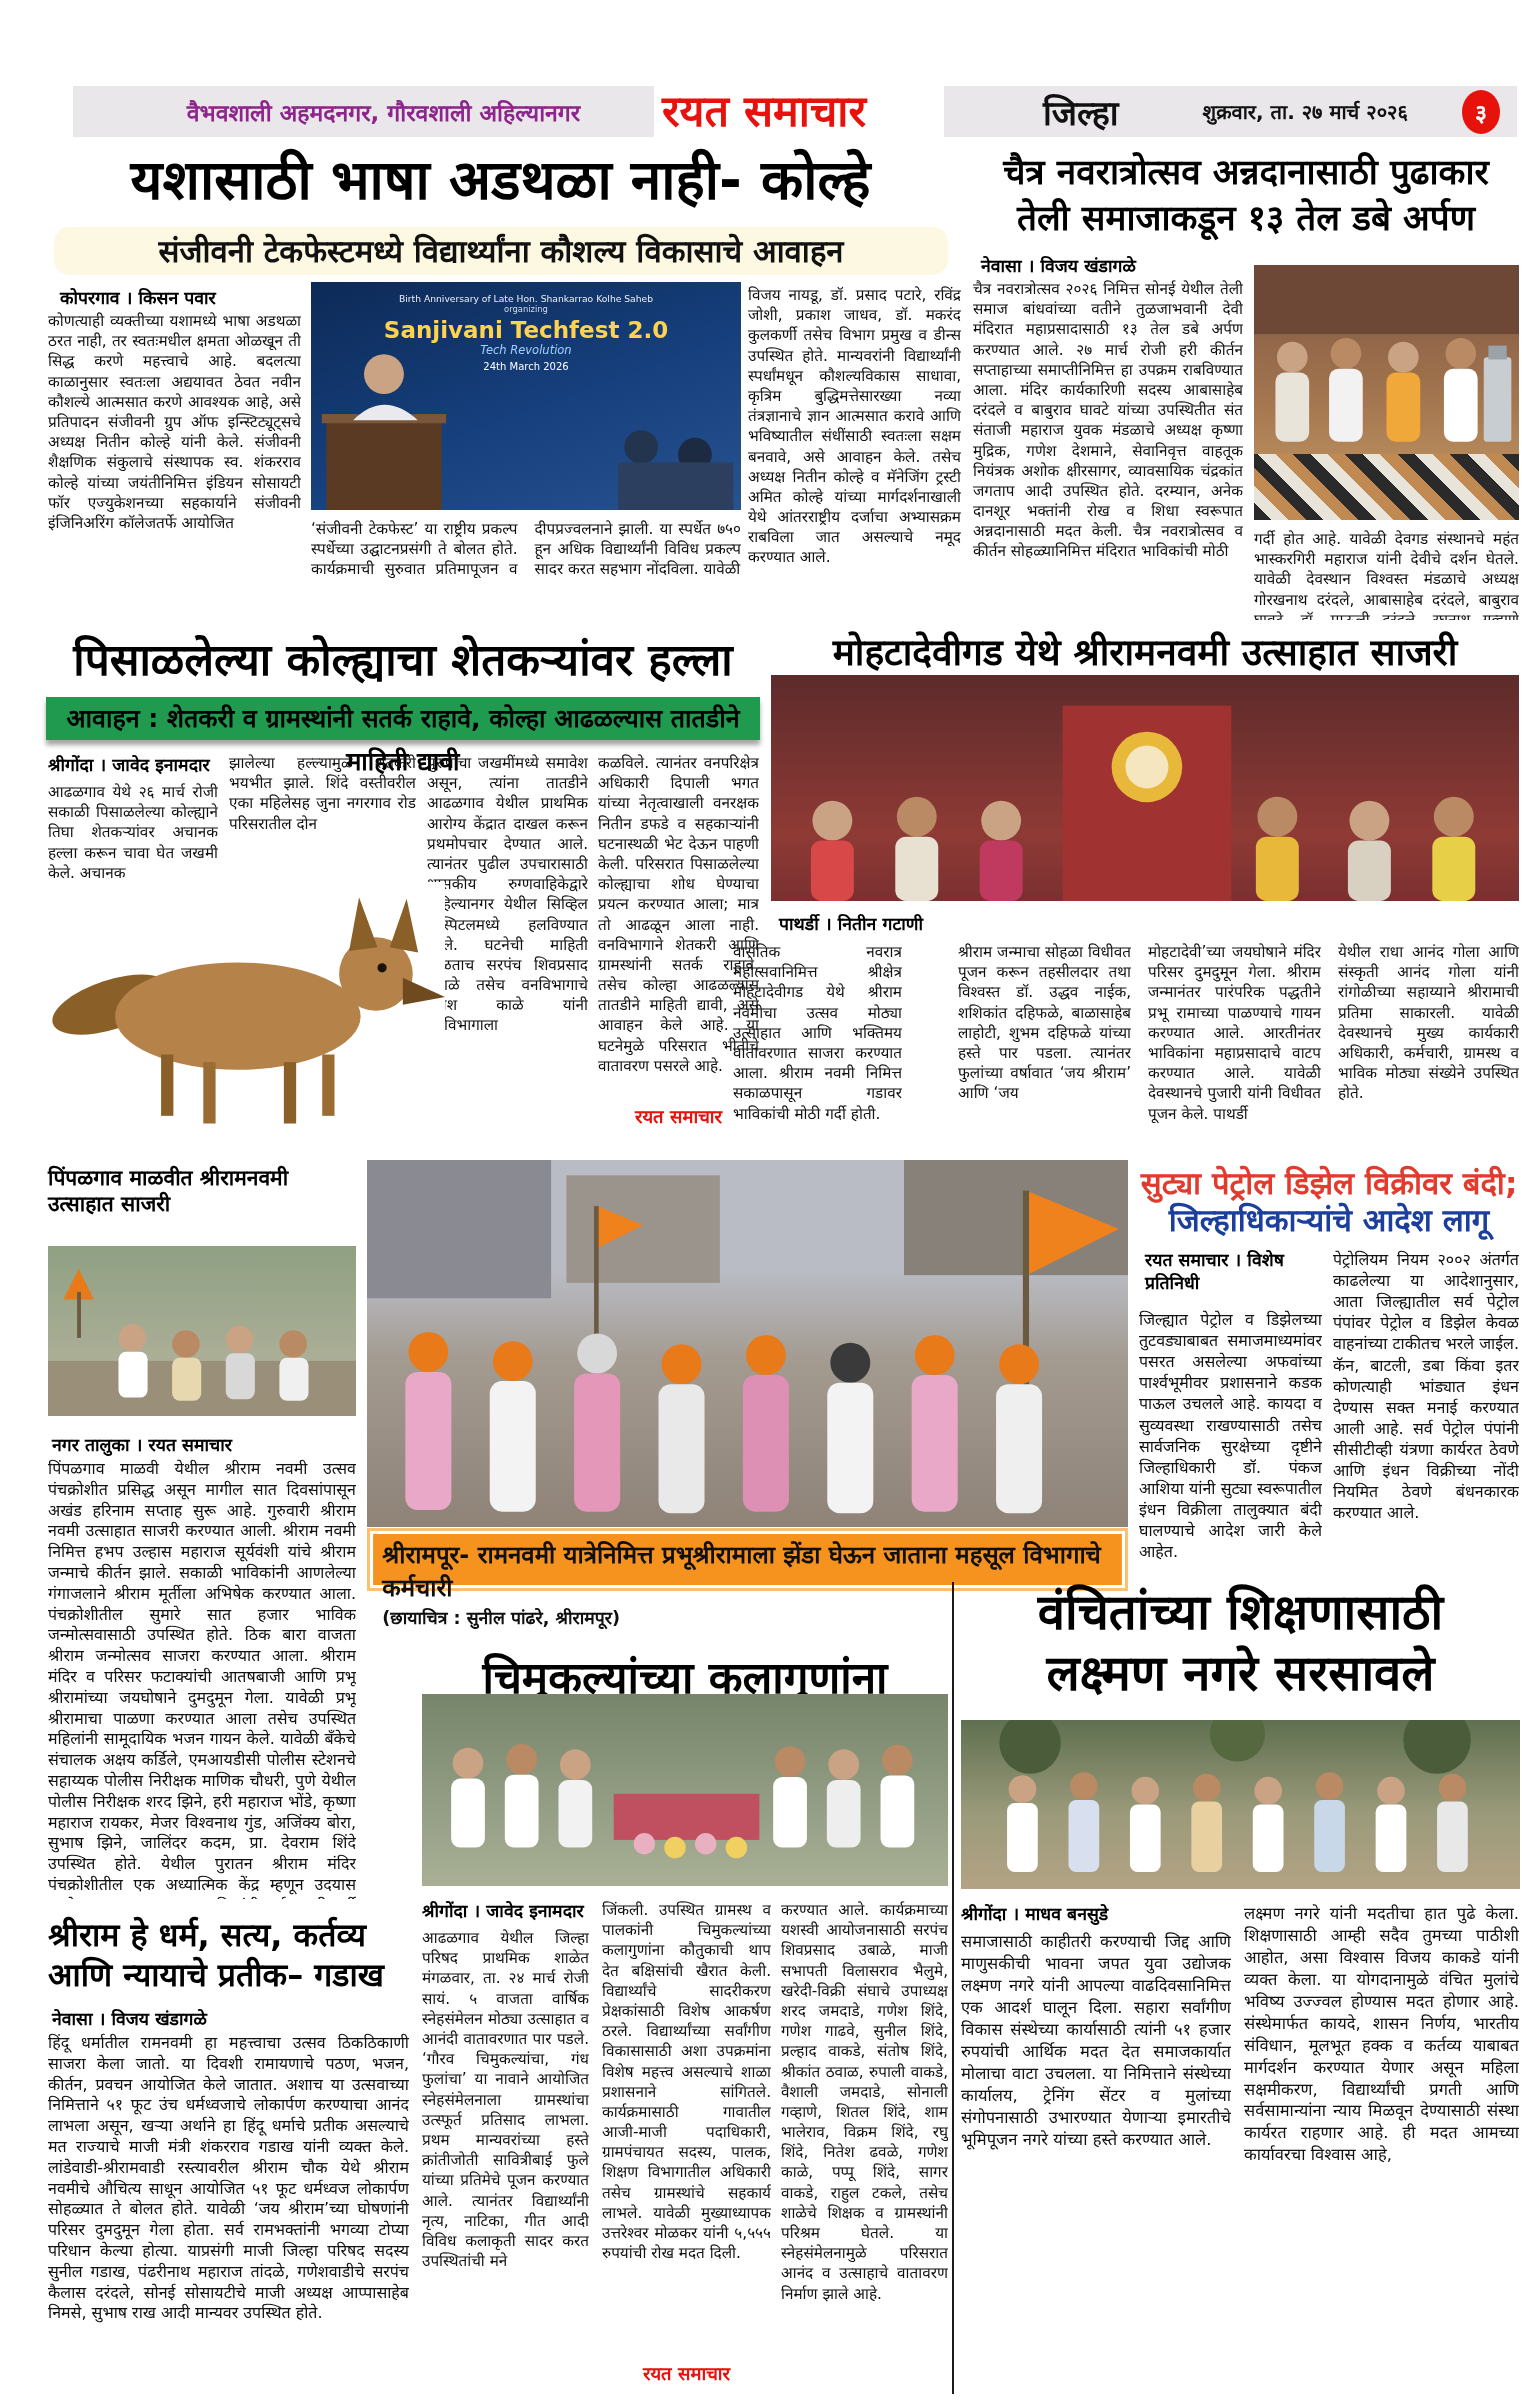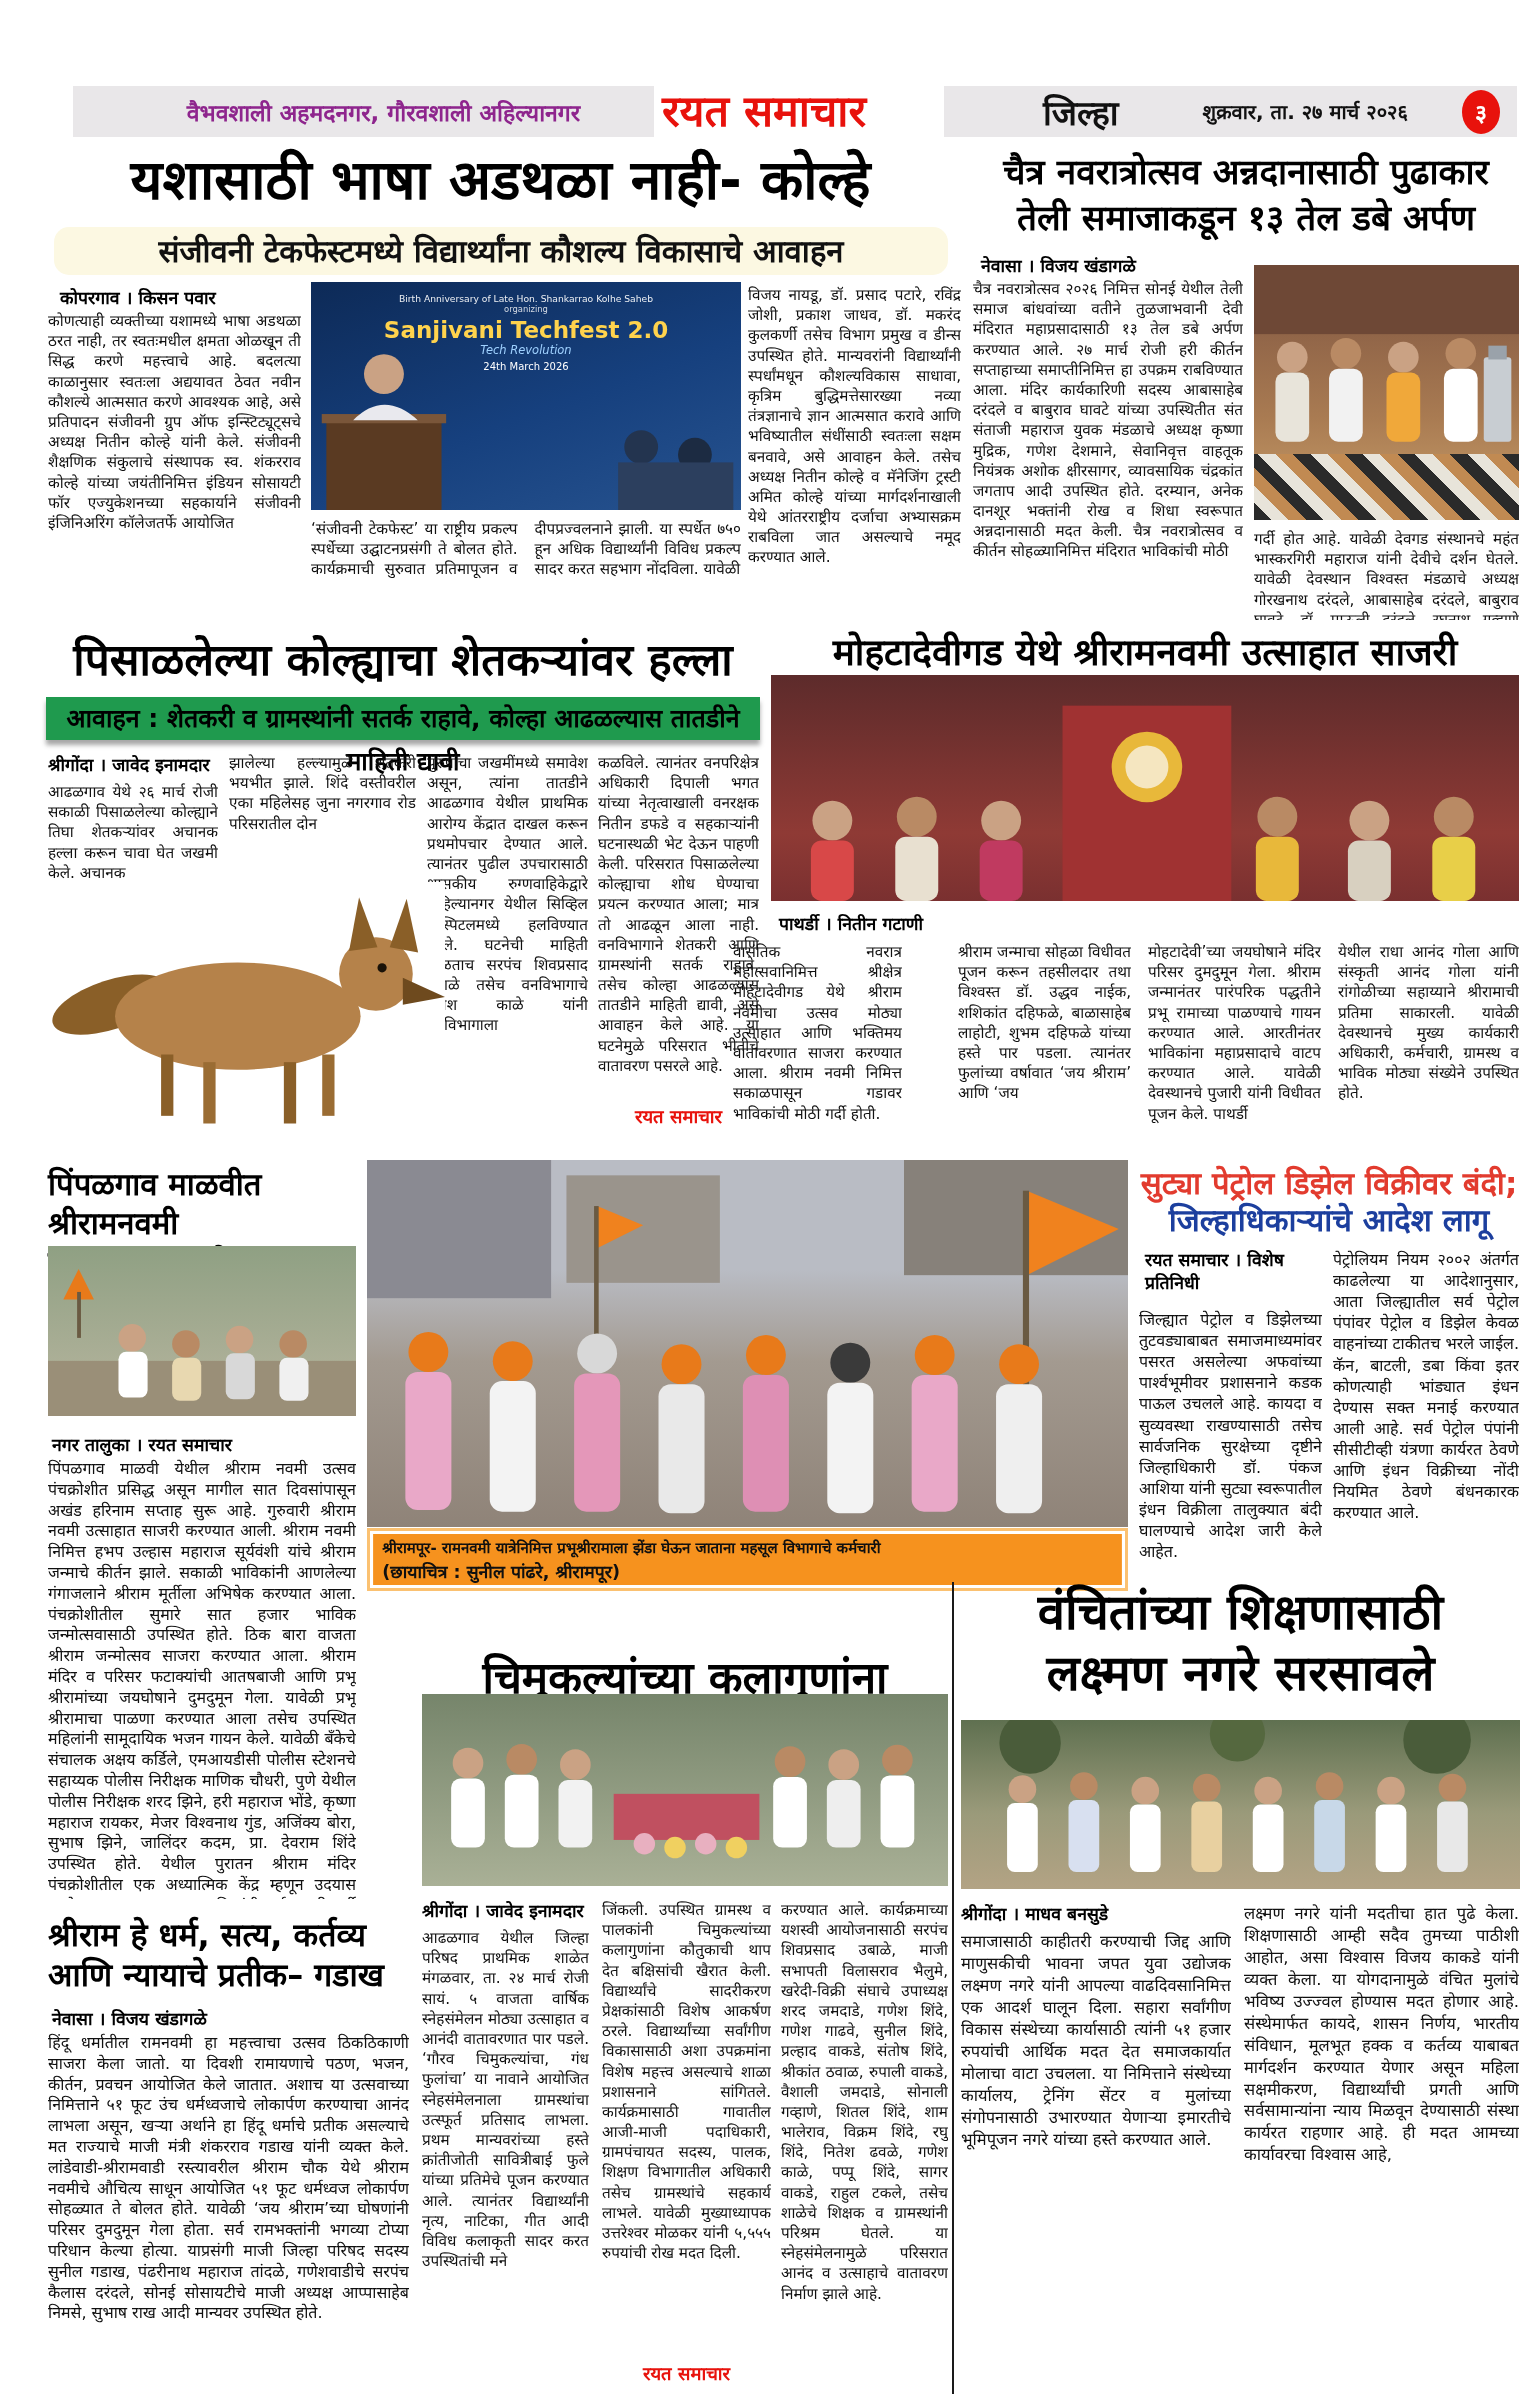--- a/index.html
+++ b/index.html
@@ -41,21 +41,21 @@
        background:repeating-linear-gradient(45deg,#2a2a2a 0 12.3px,#e8e4da 12.3px 24.6px,#c18a52 24.6px 37px);}
   .mohata{background:linear-gradient(#5d2b2b,#8f3a35 70%,#7a3030);}
   .pimpal{background:linear-gradient(#8fa083,#b9b6a0);}
   .proc{background:linear-gradient(#b9bcc4 0%,#b9bcc4 30%,#a39a90 55%,#8f8378 100%);}
   .sneha{background:linear-gradient(#76856b,#a9b096);}
   .vanchit-p{background:linear-gradient(#5f7050,#9a9a7a 55%,#b3a384);}
   .foxbox{background:#ffffff;}
   
   .proc-cap{position:absolute;background:#f6921e;border:3.8px solid #fbc171;
             box-shadow:inset 0 0 0 3.1px #ffffff;color:#101010;padding:6.1px 12.3px;box-sizing:border-box;}
-  .proc-cap .l1{font-weight:bold;font-size:15px;}
+  .proc-cap .l1{font-weight:bold;font-size:24px;}
   .proc-cap .l2{font-size:17.6px;font-weight:bold;margin-top:1.5px;}
   .vrule{position:absolute;background:#1a1a1a;width:2.3px;}
   .red{color:#e23b2e;}
   .blue{color:#1c3f9e;}
 </style>
 </head>
 <body>
 
 <div class="page">
 
@@ -163,21 +163,21 @@
       <circle cx="890" cy="185" r="26" fill="#b98a64"></circle>
         <rect x="862" y="211" width="56" height="84" rx="14" fill="#e8cf48"></rect>
     </svg>
   </div>
   <div class="abs byline" style="left:779px;top:911px;">पाथर्डी । नितीन गटाणी</div>
   <div class="bodytext" style="left:733px;top:942px;width:169px;height:213px;">वासंतिक नवरात्र महोत्सवानिमित्त श्रीक्षेत्र मोहटादेवीगड येथे श्रीराम नवमीचा उत्सव मोठ्या उत्साहात आणि भक्तिमय वातावरणात साजरा करण्यात आला. श्रीराम नवमी निमित्त सकाळपासून गडावर भाविकांची मोठी गर्दी होती.</div>
   <div class="bodytext" style="left:958px;top:942px;width:173px;height:213px;">श्रीराम जन्माचा सोहळा विधीवत पूजन करून तहसीलदार तथा विश्वस्त डॉ. उद्धव नाईक, शशिकांत दहिफळे, बाळासाहेब लाहोटी, शुभम दहिफळे यांच्या हस्ते पार पडला. त्यानंतर फुलांच्या वर्षावात ‘जय श्रीराम’ आणि ‘जय</div>
   <div class="bodytext" style="left:1148px;top:942px;width:173px;height:213px;">मोहटादेवी’च्या जयघोषाने मंदिर परिसर दुमदुमून गेला. श्रीराम जन्मानंतर पारंपरिक पद्धतीने प्रभू रामाच्या पाळण्याचे गायन करण्यात आले. आरतीनंतर भाविकांना महाप्रसादाचे वाटप करण्यात आले. यावेळी देवस्थानचे पुजारी यांनी विधीवत पूजन केले. पाथर्डी</div>
   <div class="bodytext" style="left:1338px;top:942px;width:181px;height:213px;">येथील राधा आनंद गोला आणि संस्कृती आनंद गोला यांनी रांगोळीच्या सहाय्याने श्रीरामाची प्रतिमा साकारली. यावेळी देवस्थानचे मुख्य कार्यकारी अधिकारी, कर्मचारी, ग्रामस्थ व भाविक मोठ्या संख्येने उपस्थित होते.</div>
 
-  <div class="headline" style="left:48px;top:1165px;width:308px;font-size:31px;line-height:1.25;">
+  <div class="headline" style="left:48px;top:1165px;width:308px;font-size:21px;line-height:1.25;">
     <div>पिंपळगाव माळवीत श्रीरामनवमी</div>
     <div>उत्साहात साजरी</div>
   </div>
   <div class="photo pimpal" style="left:48px;top:1246px;width:308px;height:170px;">
     <svg viewBox="0 0 402 222" preserveAspectRatio="none">
       <rect x="0" y="150" width="402" height="72" fill="#9a8f78"></rect>
       <polygon points="40,30 60,70 20,70" fill="#e87a1a"></polygon>
       <rect x="38" y="60" width="5" height="60" fill="#6a5a42"></rect>
       <circle cx="110" cy="120" r="18" fill="#caa284"></circle>
         <rect x="92" y="138" width="38" height="60" rx="10" fill="#ffffff"></rect>

